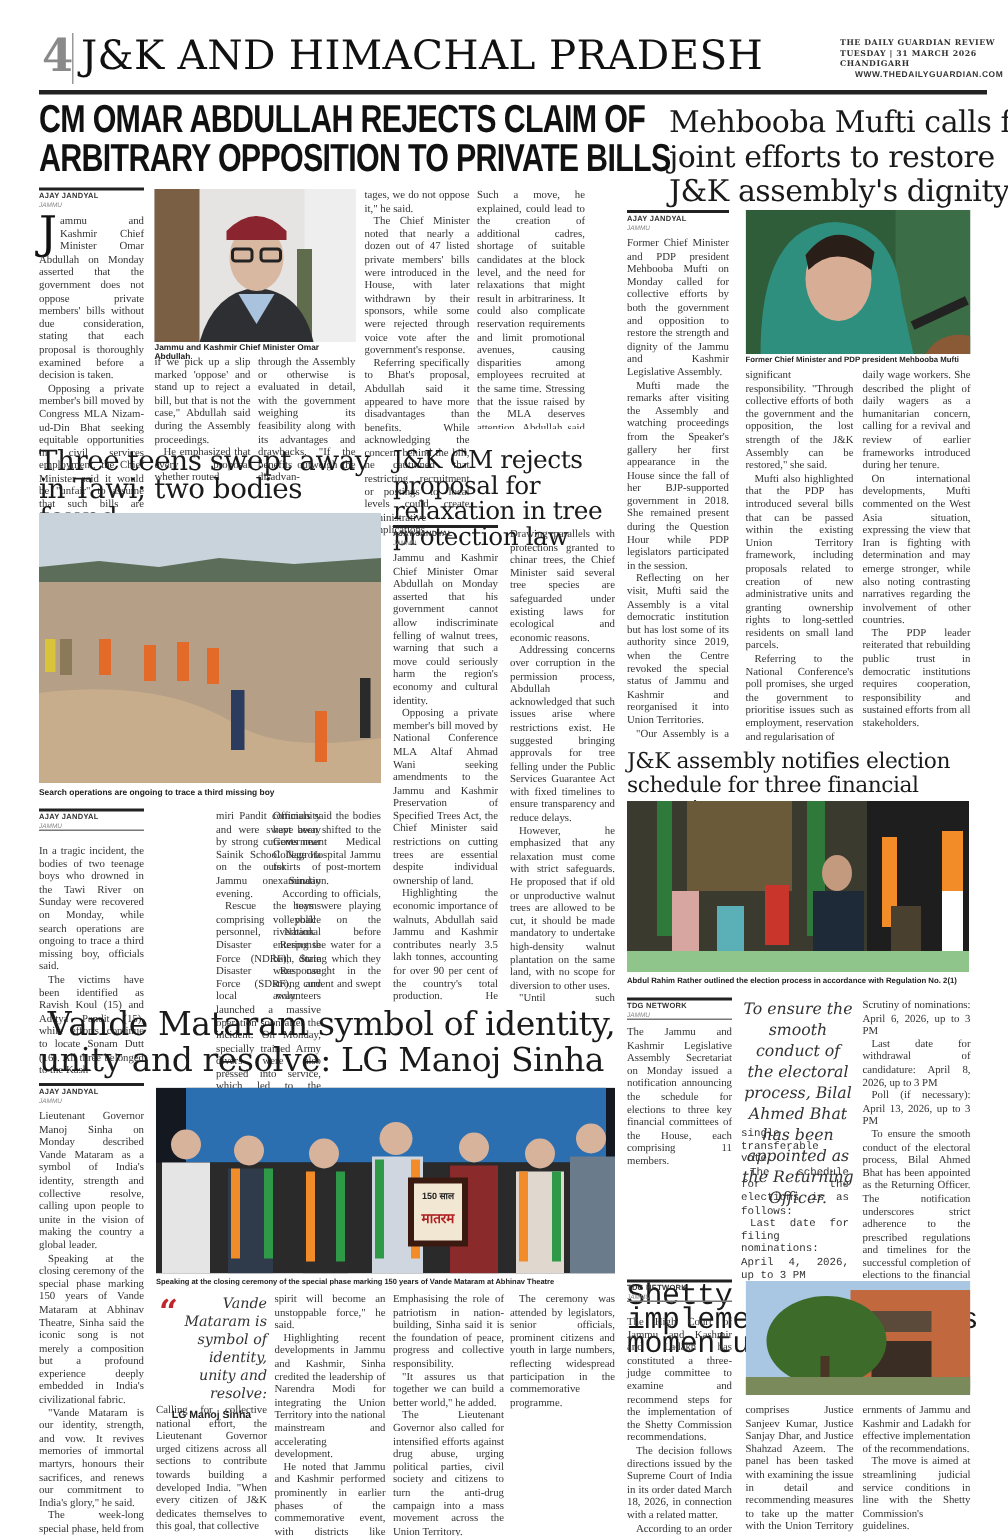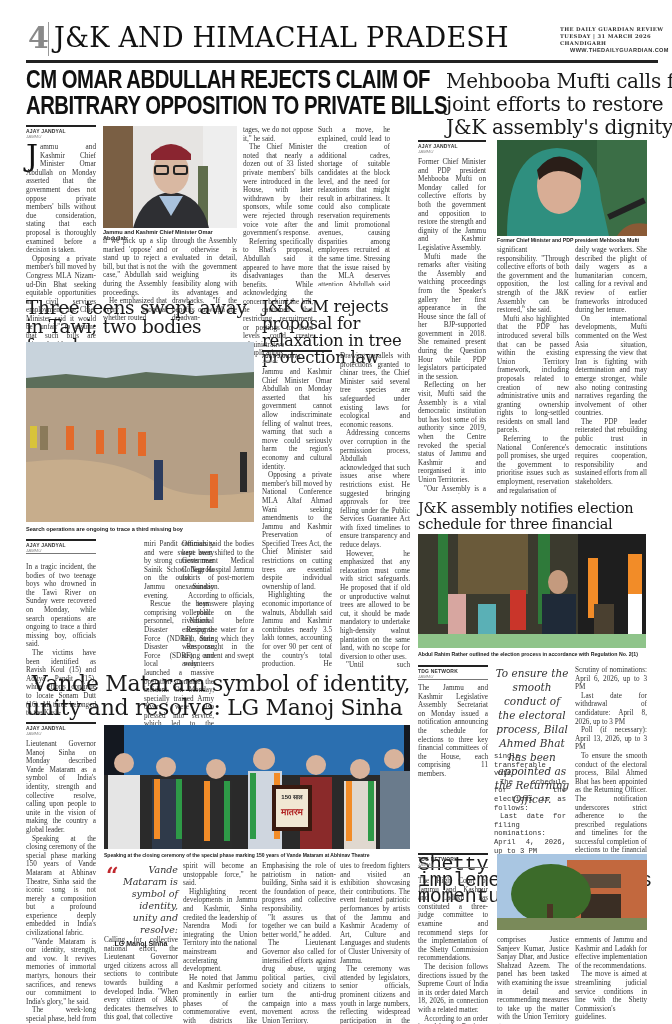--- a/index.html
+++ b/index.html
@@ -74,21 +74,21 @@
 <div class="abs caption" style="left:103px;top:229px;width:134px;">Jammu and Kashmir Chief Minister Omar Abdullah</div>
 <div class="abs body" style="left:103px;top:237px;width:64px;">
   <p class="first">if we pick up a slip marked 'oppose' and stand up to reject a bill, but that is not the case," Abdullah said during the Assembly proceedings.</p>
   <p>He emphasized that every proposal whether routed</p>
 </div>
 <div class="abs body" style="left:172px;top:237px;width:65px;">
   <p class="first">through the Assembly or otherwise is evaluated in detail, with the government weighing its feasibility along with its advantages and drawbacks. "If the benefits outweigh the disadvan-</p>
 </div>
 <div class="abs body" style="left:243px;top:126px;width:70px;">
   <p class="first">tages, we do not oppose it," he said.</p>
-  <p>The Chief Minister noted that nearly a dozen out of 33 listed private members' bills were introduced in the House, with later withdrawn by their sponsors, while some were rejected through voice vote after the government's response.</p>
+  <p>The Chief Minister noted that nearly a dozen out of 47 listed private members' bills were introduced in the House, with later withdrawn by their sponsors, while some were rejected through voice vote after the government's response.</p>
   <p>Referring specifically to Bhat's proposal, Abdullah said it appeared to have more disadvantages than benefits. While acknowledging the concern behind the bill, he cautioned that restricting recruitment or postings to local levels could create administrative complications.</p>
 </div>
 <div class="abs body" style="left:318px;top:126px;width:72px;height:160px;overflow:hidden;">
   <p class="first">Such a move, he explained, could lead to the creation of additional cadres, shortage of suitable candidates at the block level, and the need for relaxations that might result in arbitrariness. It could also complicate reservation requirements and limit promotional avenues, causing disparities among employees recruited at the same time. Stressing that the issue raised by the MLA deserves attention, Abdullah said the proposed bill was not an appropriate solution and urged its withdrawal. He assured that the government would explore alternative measures to address the concerns raised.</p>
 </div>
 
 <div class="abs hl-serif" style="left:418px;top:70px;width:250px;font-size:20px;line-height:23px;margin-left:28px;">Mehbooba Mufti calls for joint efforts to restore J&amp;K assembly's dignity</div>
 <div class="abs rule" style="left:418px;top:140px;width:68px;"></div>
 <div class="abs" style="left:418px;top:143px;width:68px;">
   <div class="byline">AJAY JANDYAL</div>
@@ -291,21 +291,20 @@
   <p>Highlighting recent developments in Jammu and Kashmir, Sinha credited the leadership of Narendra Modi for integrating the Union Territory into the national mainstream and accelerating development.</p>
   <p>He noted that Jammu and Kashmir performed prominently in earlier phases of the commemorative event, with districts like Kishtwar and Poonch emerging among top performers nationally.</p>
 </div>
 <div class="abs body" style="left:262px;top:862px;width:74px;">
   <p class="first">Emphasising the role of patriotism in nation-building, Sinha said it is the foundation of peace, progress and collective responsibility.</p>
   <p>"It assures us that together we can build a better world," he added.</p>
   <p>The Lieutenant Governor also called for intensified efforts against drug abuse, urging political parties, civil society and citizens to turn the anti-drug campaign into a mass movement across the Union Territory.</p>
 
 </div>
 <div class="abs body" style="left:340px;top:862px;width:70px;">
-  <p class="first">utes to freedom fighters and visited an exhibition showcasing their contributions. The event featured patriotic performances by artists of the Jammu and Kashmir Academy of Art, Culture and Languages and students of Cluster University of Jammu.</p>
   <p>The ceremony was attended by legislators, senior officials, prominent citizens and youth in large numbers, reflecting widespread participation in the commemorative programme.</p>
 </div>
 
 <div class="abs hl-serif" style="left:418px;top:857px;width:245px;font-size:20px;line-height:16px;font-family:Liberation Mono, monospace;">Shetty Commission implementation gains momentum in J&amp;K</div>
 <div class="abs rule" style="left:418px;top:853px;width:70px;"></div>
 <div class="abs" style="left:418px;top:856px;width:70px;">
   <div class="byline">TDG NETWORK</div>
   <div class="dateline">JAMMU</div>
 </div>
 <div class="abs divider" style="left:418px;top:867px;width:70px;"></div>

